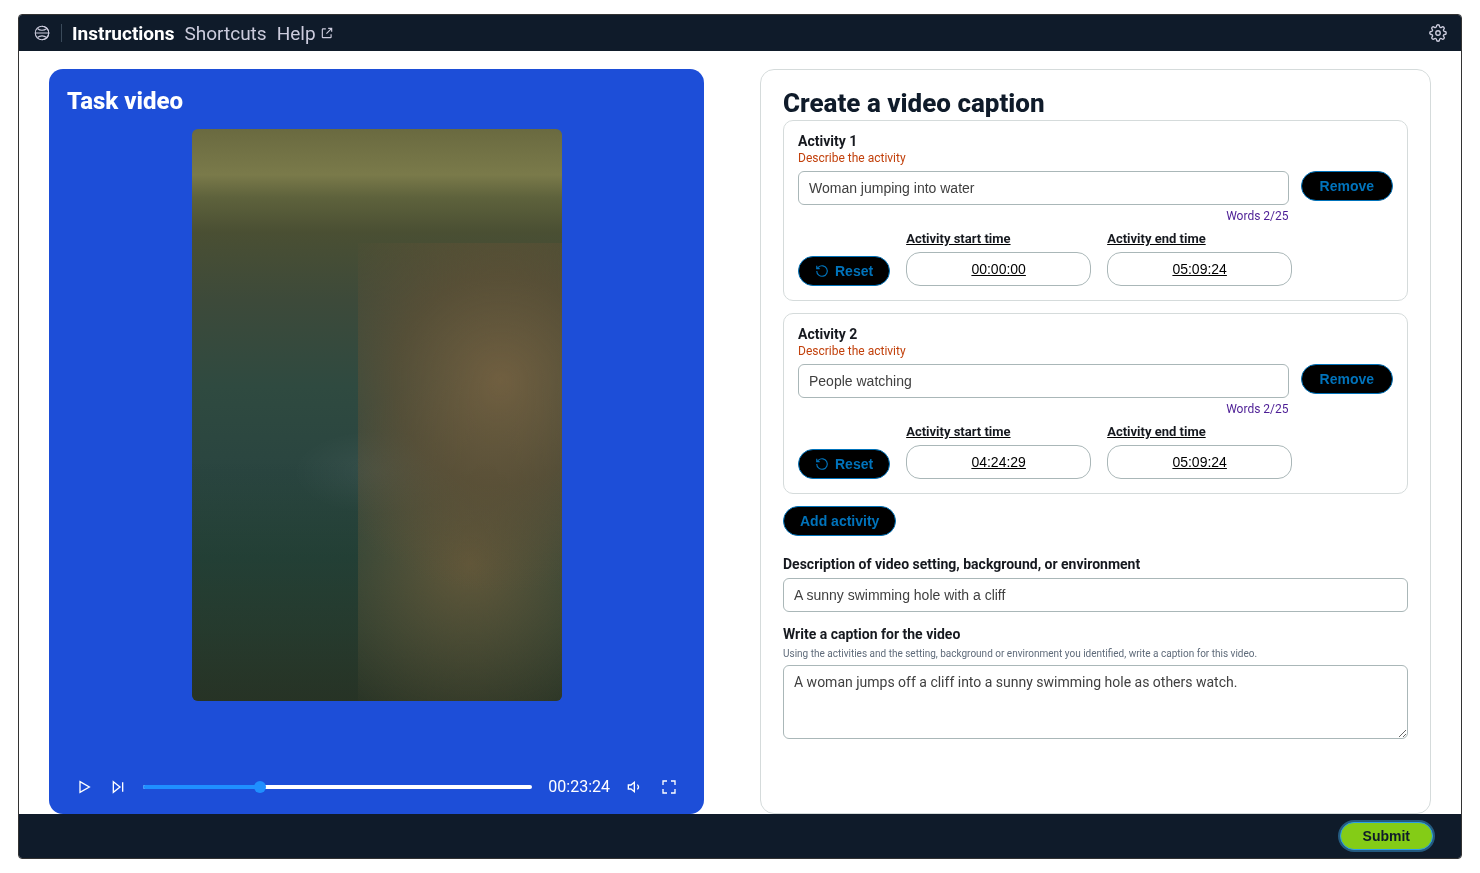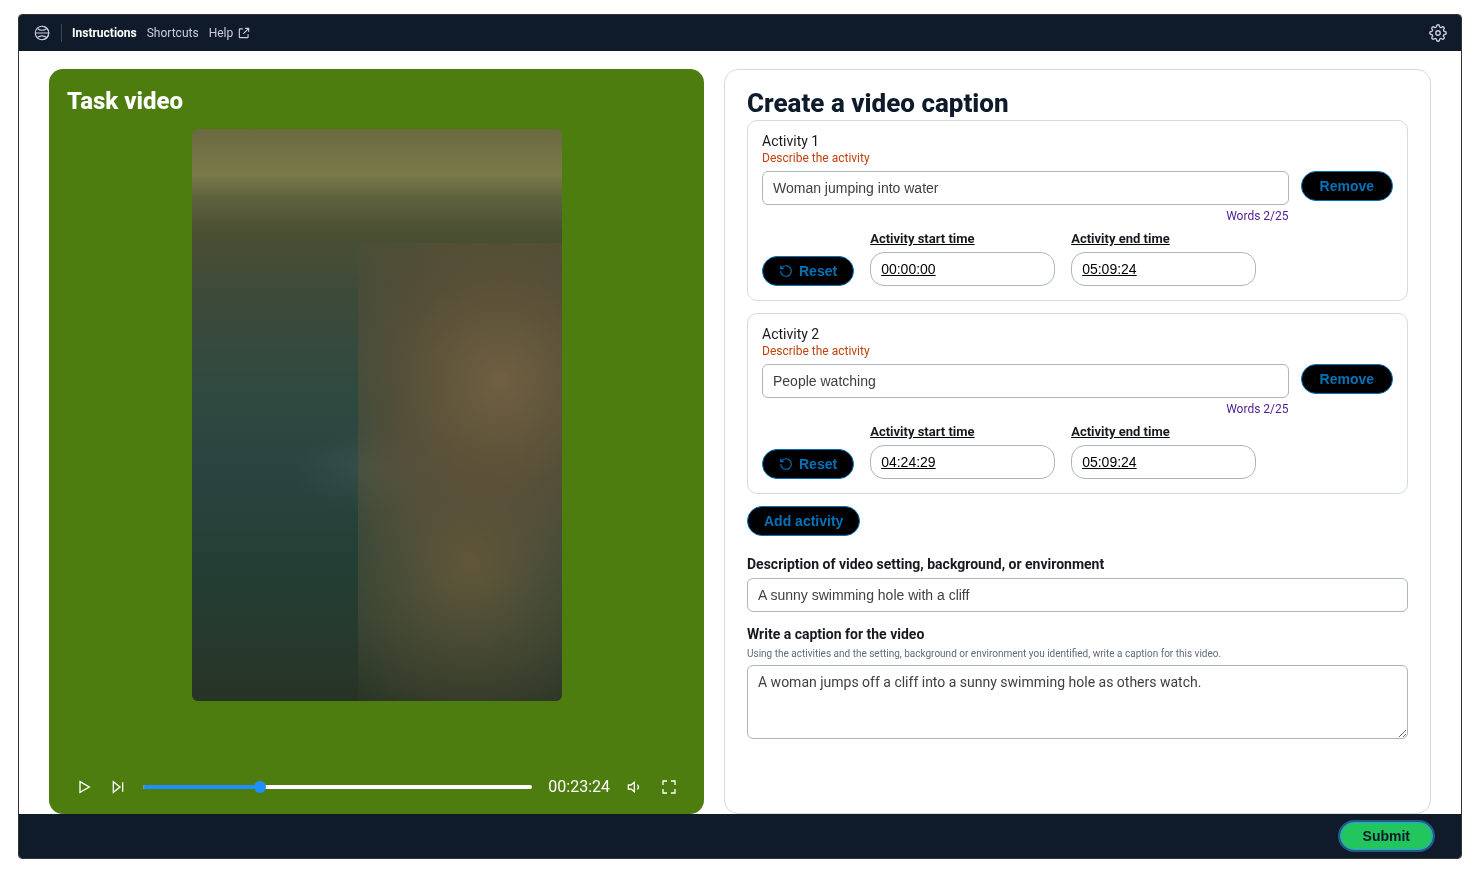--- a/index.html
+++ b/index.html
@@ -21,39 +21,39 @@
     flex-direction: column;
   }
   .top-bar {
     background: #0f1b2a;
     color: #fff;
     display: flex;
     align-items: center;
     height: 36px;
     padding: 0 14px;
     gap: 10px;
-    font-size: 12px;
+    font-size: 19px;
   }
   .top-bar .logo-icon { width: 18px; height: 18px; display:flex; align-items:center; justify-content:center; }
   .top-bar .divider { width:1px; height:18px; background:#3a4a5a; }
   .top-bar .nav-item { color:#ccd; cursor:pointer; display:flex; align-items:center; gap:4px; }
   .top-bar .nav-item.active { color:#fff; font-weight:700; }
   .top-bar .spacer { flex:1; }
   .top-bar .gear-icon { color:#ccd; cursor:pointer; }
   .main-area {
     flex:1;
     display:flex;
     gap:20px;
     padding:18px 30px 0 30px;
     background:#fff;
     overflow:hidden;
   }
   .video-panel {
     width: 655px;
-    background:#4d7c0f;
+    background:#1d4ed8;
     border-radius:14px;
     padding:18px 18px 12px 18px;
     display:flex;
     flex-direction:column;
   }
   .video-title {
     color:#fff;
     font-size:24px;
     font-weight:800;
     margin-bottom:8px;
@@ -119,39 +119,40 @@
     left:30%;
   }
   .timecode { color:#fff; font-size:16px; font-variant-numeric: tabular-nums; }
   .form-panel {
     flex:1;
     border:1px solid #d5dbdb;
     border-radius:14px;
     padding:18px 22px;
     overflow:auto;
     background:#fff;
+    margin-left:36px;
   }
   .form-title {
     font-size:26px;
     font-weight:800;
     color:#0f1b2a;
     margin-bottom:2px;
   }
   .form-subtitle {
     font-size:13px;
     color:#5f6b7a;
     margin-bottom:14px;
   }
   .activity-card {
     border:1px solid #d5dbdb;
     border-radius:10px;
     padding:12px 14px 14px 14px;
     margin-bottom:12px;
   }
-  .activity-title { font-weight:400; font-size:14px; color:#16191f; }
+  .activity-title { font-weight:700; font-size:14px; color:#16191f; }
   .field-label { font-size:12px; color:#c2410c; margin-top:2px; margin-bottom:6px; }
   .row { display:flex; gap:12px; align-items:flex-start; }
   .row-top { align-items:flex-start; }
   .grow { flex:1; }
   .text-input {
     width:100%;
     border:1px solid #aab7b8;
     border-radius:6px;
     padding:8px 10px;
     font-size:14px;
@@ -187,20 +188,21 @@
   }
   .time-col { display:flex; flex-direction:column;text-decoration:underline; }
   .time-col .col-label { font-size:13px; font-weight:700; color:#16191f; margin-bottom:6px; }
   .time-input {
     border:1px solid #aab7b8;
     border-radius:14px;
     padding:8px 10px;
     font-size:14px;
     width:185px;
     background:#fff;
+    text-align:center;
   }
   .section-label {
     font-size:14px;
     font-weight:700;
     color:#16191f;
     margin-top:6px;
     margin-bottom:6px;
   }
   .section-sublabel {
     font-size:10px;
@@ -210,21 +212,21 @@
   textarea.text-input { resize:both; height:74px; font-family:inherit; }
   .footer-bar {
     height:44px;
     background:#0f1b2a;
     display:flex;
     align-items:center;
     justify-content:flex-end;
     padding:0 28px;
   }
   .submit-btn {
-    background:#22c55e;
+    background:#84cc16;
     color:#0f1b2a;
     border:1px solid #2aa0e6;
     border-radius:18px;
     padding:5px 22px;
     font-size:14px;
     font-weight:800;
     cursor:pointer;
     box-shadow:0 0 0 2px rgba(68,185,255,0.4);
   }
   svg { display:block; }

